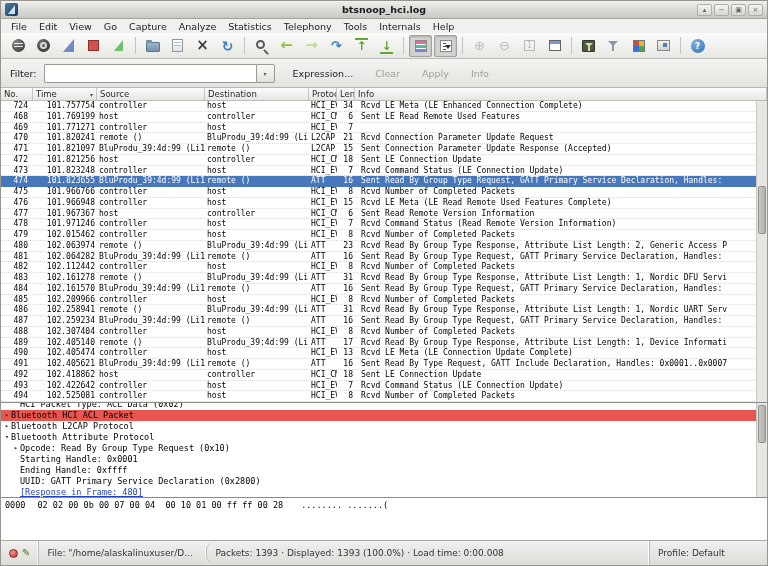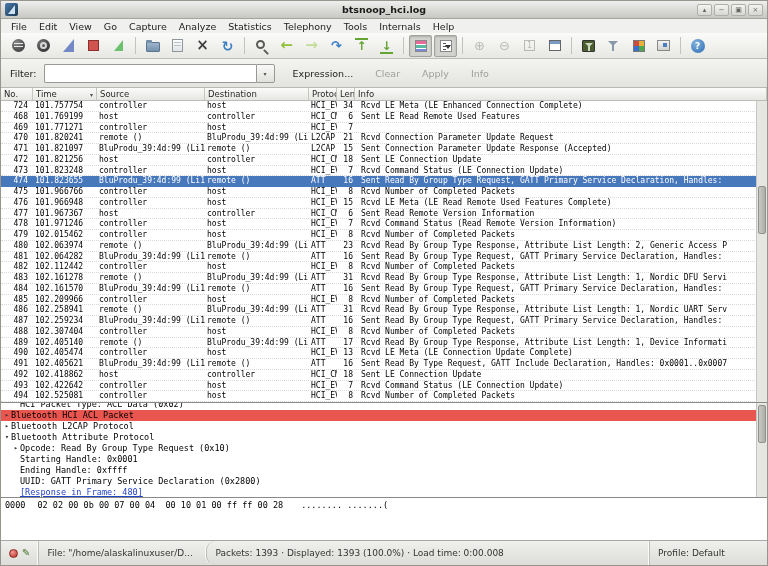--- a/index.html
+++ b/index.html
@@ -78,21 +78,21 @@
 
   
   .pheader{flex:0 0 13px;display:flex;font-size:8.5px;color:#2a2a2a;background:linear-gradient(#fbfbfa,#e6e6e2);border-bottom:1px solid #bcbcb8;}
   .hcell{border-right:1px solid #c6c6c1;padding:1px 3px;white-space:nowrap;overflow:hidden;display:flex;align-items:center;flex-shrink:0;}
   .hcell .sort{margin-left:auto;font-size:6px;color:#555;padding-left:3px;}
   .plist{flex:0 0 301px;background:#fff;position:relative;overflow:hidden;}
   .prow{display:flex;height:10.75px;line-height:10.2px;font-family:"DejaVu Sans Mono","Liberation Mono",monospace;font-size:8px;color:#000;border-bottom:1px dotted #dadad6;}
   .prow.selected{background:#4878bc;color:#fff;border-bottom-color:#4878bc;}
   .c{padding:0 2px;white-space:pre;overflow:hidden;flex-shrink:0;}
   .c-no{width:32px;text-align:right;padding-right:5px;}
-  .c-time{width:64px;}
+  .c-time{width:64px;text-align:right;}
   .c-src{width:108px;}
   .c-dst{width:104px;}
   .c-proto{width:28px;}
   .c-len{width:18px;text-align:right;}
   .c-info{flex:1;padding-left:6px;}
   .vscroll{position:absolute;top:0;right:0;width:11px;height:100%;background:#e6e6e2;border-left:1px solid #c4c4c0;}
   .vthumb{position:absolute;left:1px;right:1px;background:linear-gradient(90deg,#c9c9c5,#adada9);border:1px solid #90908c;border-radius:2px;}
 
   
   .details{flex:0 0 96px;background:#fff;border-top:1px solid #8a8a86;border-bottom:1px solid #8a8a86;position:relative;overflow:hidden;}

